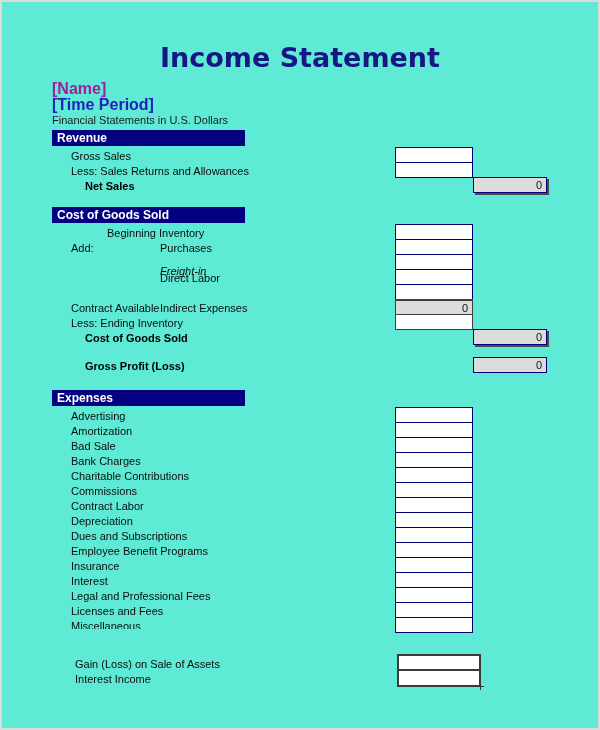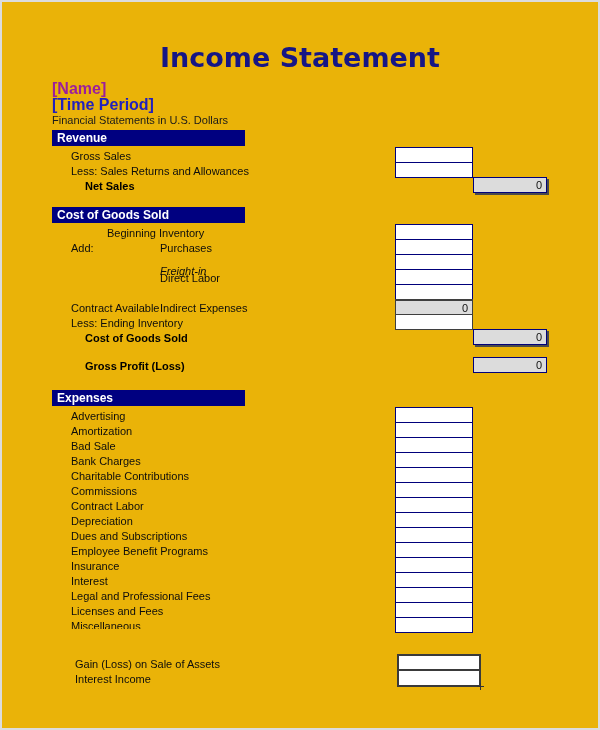--- a/index.html
+++ b/index.html
@@ -1,17 +1,17 @@
 <!DOCTYPE html>
 <html><head>
 <meta charset="utf-8">
 <style>
   html,body{margin:0;padding:0;background:#fff;}
   .page{
-    position:relative;width:600px;height:730px;background:#eab308;
+    position:relative;width:600px;height:730px;background:#5eead4;
     font-family:"Liberation Sans",sans-serif;overflow:hidden;
   }
   .frame{position:absolute;left:0;top:0;right:0;bottom:0;border:2px solid #dcdcdc;pointer-events:none;}
   .title{
     position:absolute;left:0;right:0;top:42px;margin:0;text-align:center;
     font-family:"DejaVu Sans",sans-serif;font-size:27px;font-weight:bold;color:#161685;
   }
   .ph{position:absolute;left:52px;font-size:16px;font-weight:bold;line-height:14px;white-space:nowrap;}
   .ph.name{top:82px;color:#9c1f9c;}
   .ph.period{top:98px;color:#2121bd;}

